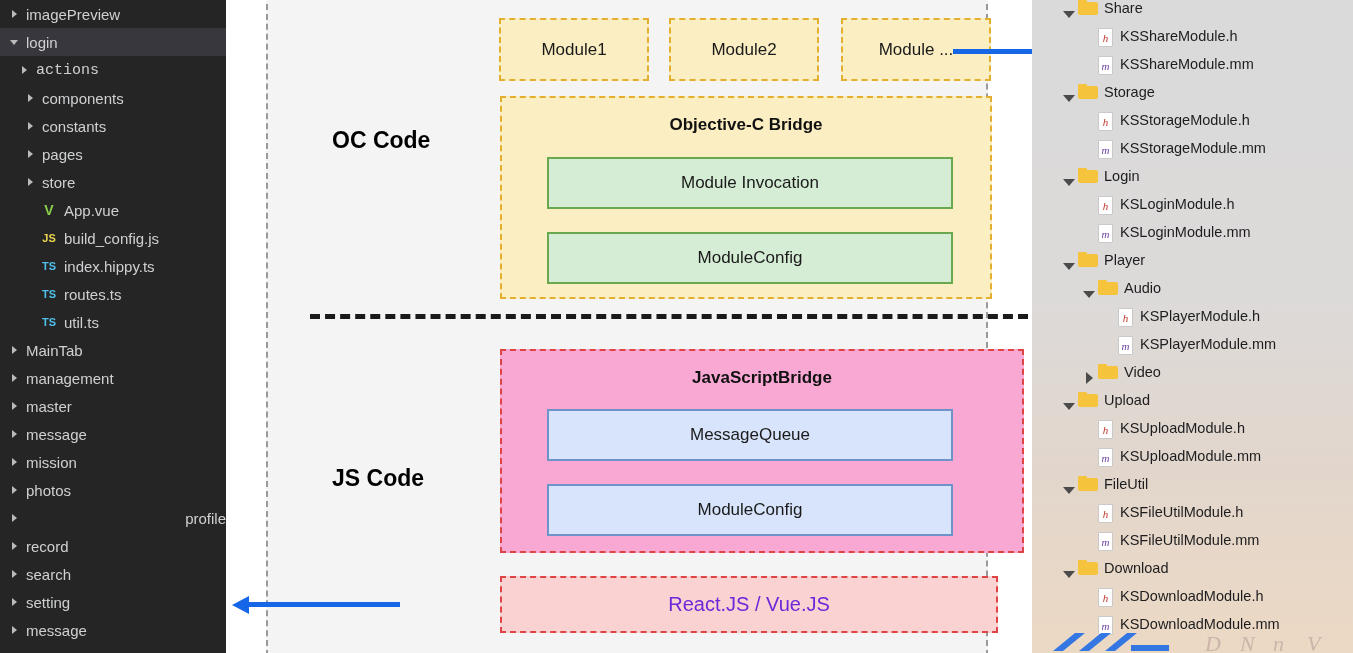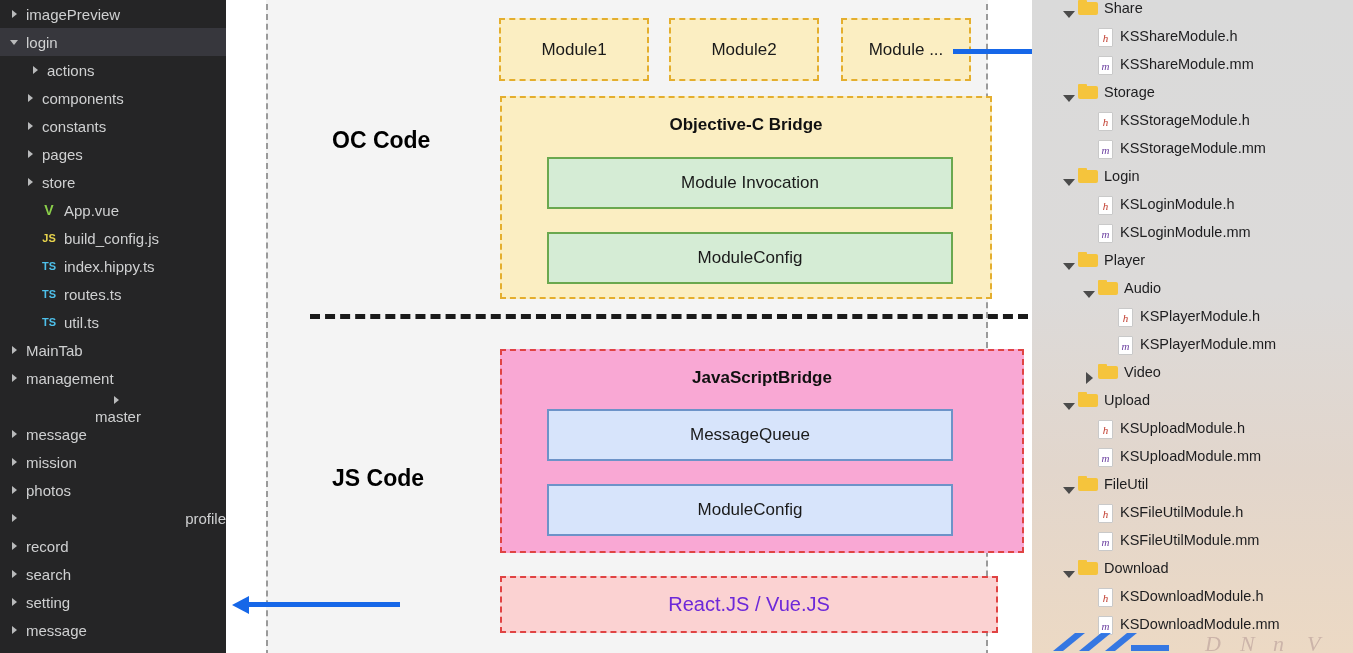--- a/index.html
+++ b/index.html
@@ -77,21 +77,21 @@
   .module-box {
     position: absolute;
     height: 63px;
     background: #fbeec2;
     border: 2px dashed #e4ae2e;
     display: flex; align-items: center; justify-content: center;
     font-size: 17px; color: #1a1a1a;
   }
   #module-1 { left: 231px; top: 22px; width: 150px; }
   #module-2 { left: 401px; top: 22px; width: 150px; }
-  #module-3 { left: 573px; top: 22px; width: 130px; }
+  #module-3 { left: 573px; top: 22px; width: 150px; }
 
   #oc-bridge {
     position: absolute;
     left: 232px; top: 100px;
     width: 492px; height: 203px;
     background: #fbeec2;
     border: 2px dashed #e4ae2e;
   }
   #js-bridge {
     position: absolute;
@@ -217,21 +217,21 @@
           <div class="tri-right"></div>
         </div>
         <div class="ls-label">imagePreview</div>
       </div>
       <div class="ls-row selected" style="padding-left: 6px;">
         <div class="ls-twisty">
           <div class="tri-down"></div>
         </div>
         <div class="ls-label">login</div>
       </div>
-      <div class="ls-row" style="padding-left: 27px;">
+      <div class="ls-row" style="padding-left: 16px; font-family: Liberation Mono, monospace;">
         <div class="ls-twisty">
           <div class="tri-right"></div>
         </div>
         <div class="ls-label">actions</div>
       </div>
       <div class="ls-row" style="padding-left: 22px;">
         <div class="ls-twisty">
           <div class="tri-right"></div>
         </div>
         <div class="ls-label">components</div>
@@ -284,21 +284,21 @@
           <div class="tri-right"></div>
         </div>
         <div class="ls-label">MainTab</div>
       </div>
       <div class="ls-row" style="padding-left: 6px;">
         <div class="ls-twisty">
           <div class="tri-right"></div>
         </div>
         <div class="ls-label">management</div>
       </div>
-      <div class="ls-row" style="padding-left: 6px; flex-direction: column;">
+      <div class="ls-row" style="padding-left: 6px;">
         <div class="ls-twisty">
           <div class="tri-right"></div>
         </div>
         <div class="ls-label">master</div>
       </div>
       <div class="ls-row" style="padding-left: 6px;">
         <div class="ls-twisty">
           <div class="tri-right"></div>
         </div>
         <div class="ls-label">message</div>

